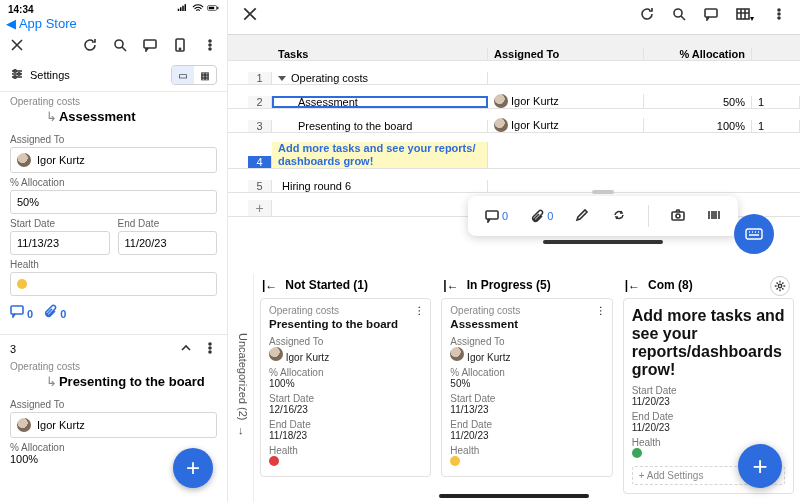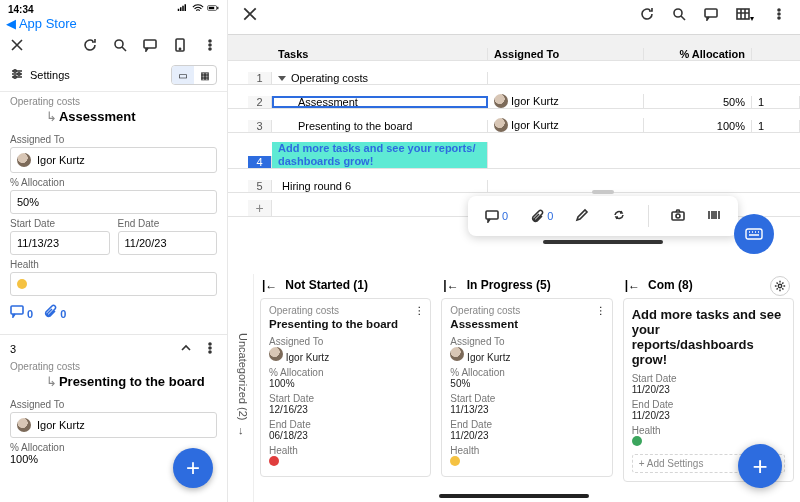--- a/index.html
+++ b/index.html
@@ -48,21 +48,21 @@
   .sheet-row { display:flex; height:24px; border-bottom:1px solid #e2e2e2; align-items:flex-end;padding-left:20px; }
   .sheet-row.header { background:#f1f1f1; font-weight:600; height:26px; }
   .cell { border-right:1px solid #e2e2e2; display:flex; align-items:center; padding:0 6px; overflow:hidden; white-space:nowrap; }
   .rownum { width:24px; justify-content:center; background:#f6f6f6; color:#555; }
   .c-task { width:216px; }
   .c-assigned { width:156px; }
   .c-alloc { width:108px; justify-content:flex-end; }
   .c-status { flex:1; }
   .header .rownum { background:#f1f1f1; }
   .sel-row .c-task { outline:2px solid #2d6cdf; outline-offset:-2px; }
-  .placeholder-row .c-task { background:#5eead4; color:#2d6cdf; font-weight:600; }
+  .placeholder-row .c-task { background:#fef9c3; color:#2d6cdf; font-weight:600; }
   .placeholder-row .rownum { background:#2d6cdf; color:#fff; }
   .triangle { display:inline-block; width:0; height:0; border-left:4px solid transparent; border-right:4px solid transparent; border-top:5px solid #555; margin-right:5px; }
 
   .float-toolbar { position:absolute; top:196px; left:240px; width:270px; height:40px; border-radius:8px; box-shadow:0 2px 10px rgba(0,0,0,.18); background:#fff; display:flex; align-items:center; justify-content:space-around; padding:0 6px; }
   .float-toolbar .sep { width:1px; height:22px; background:#e0e0e0; }
   .float-toolbar .pill-handle { position:absolute; top:-6px; left:50%; transform:translateX(-50%); width:22px; height:4px; border-radius:3px; background:#c8c8c8; }
   .float-toolbar .underline { position:absolute; bottom:-8px; left:50%; transform:translateX(-50%); width:120px; height:4px; border-radius:3px; background:#333; }
   .tb-item { display:flex; align-items:center; gap:3px; font-size:11px; color:#2d6cdf; }
 
   .kb-fab { position:absolute; top:214px; right:26px; width:40px; height:40px; border-radius:50%; background:#2d6cdf; display:flex; align-items:center; justify-content:center; }
@@ -373,21 +373,21 @@
           <span class="dots">⋮</span>
           <div class="grp">Operating costs</div>
           <div class="ttl">Presenting to the board</div>
           <div class="lbl">Assigned To</div>
           <div class="val"><span class="avatar"></span> <span>Igor Kurtz</span></div>
           <div class="lbl">% Allocation</div>
           <div class="val">100%</div>
           <div class="lbl">Start Date</div>
           <div class="val">12/16/23</div>
           <div class="lbl">End Date</div>
-          <div class="val">06/18/23</div>
+          <div class="val">11/18/23</div>
           <div class="lbl">Health</div>
           <div><span class="health-dot red"></span></div>
         </div>
       </div>
 
       <div class="col">
         <div class="col-head">
             <span>|←</span>
             <span>In Progress (5)</span>
           </div>
@@ -413,21 +413,21 @@
           <span>|←</span>
           <span>Com       (8)</span>
           <span class="gear">
               <svg class="ico" style="width:12px;height:12px" viewBox="0 0 14 14">
                 <circle cx="7" cy="7" r="2"></circle>
                 <path d="M7 1v2M7 11v2M1 7h2M11 7h2M3 3l1.4 1.4M11 11l-1.4-1.4M3 11l1.4-1.4M11 3l-1.4 1.4"></path>
               </svg>
             </span>
         </div>
         <div class="card">
-          <div class="ttl" style="font-size:13px">Add more tasks and see your reports/dashboards grow!</div>
+          <div class="ttl" style="font-size:16px">Add more tasks and see your reports/dashboards grow!</div>
           <div class="lbl">Start Date</div>
           <div class="val">11/20/23</div>
           <div class="lbl">End Date</div>
           <div class="val">11/20/23</div>
           <div class="lbl">Health</div>
           <div><span class="health-dot green"></span></div>
           <div class="add-sub">+ Add Settings</div>
         </div>
       </div>
     </div>

